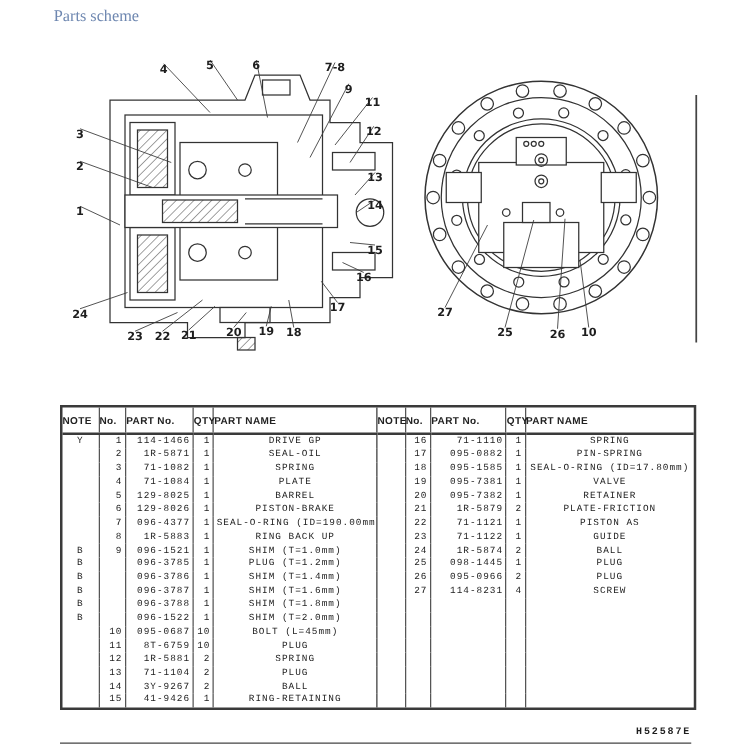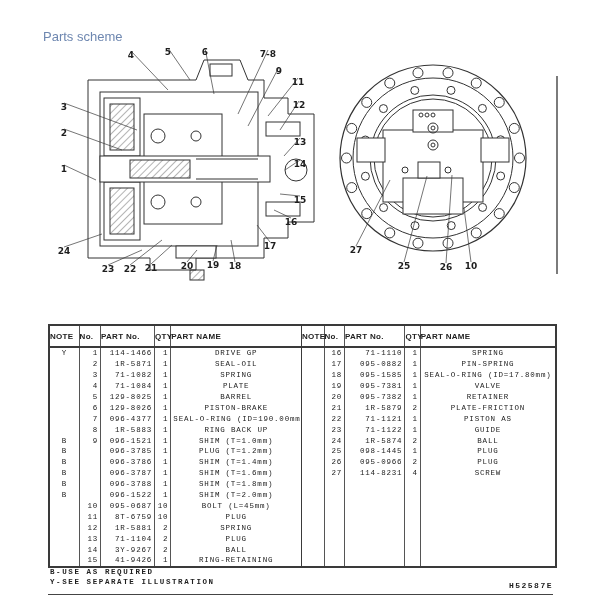--- a/index.html
+++ b/index.html
@@ -1,19 +1,19 @@
 <!DOCTYPE html>
 <html><head>
 <meta charset="utf-8">
 <style>
   html,body{margin:0;padding:0;background:#ffffff;}
   .page{position:relative;width:600px;height:600px;background:#ffffff;overflow:hidden;
         font-family:"Liberation Sans",sans-serif;color:#2b2b2b;}
   .page-title{position:absolute;left:43px;top:5px;font-size:13px;color:#6e87b0;
-        font-family:Liberation Sans, sans-serif;margin-top:24px;}
+        font-family:Liberation Serif, serif;}
   .diagram-svg{position:absolute;left:0;top:18px;width:600px;height:300px;}
   .leader{stroke:#3a3a3a;stroke-width:0.7;}
   .callout{font:bold 9px "DejaVu Sans",sans-serif;fill:#1e1e1e;text-anchor:middle;}
   .drawline{stroke:#333;fill:none;stroke-width:1;}
 
   .parts-table-wrap{position:absolute;left:48px;top:324px;width:505px;height:240px;
         display:flex;border:2px solid #3a3a3a;background:#fff;}
   table.parts{border-collapse:collapse;table-layout:fixed;height:100%;}
   table.parts.left{width:252px;border-right:1px solid #3a3a3a;}
   table.parts.right{width:253px;}
@@ -491,20 +491,16 @@
             <td class="c-note"></td>
             <td class="c-no"></td>
             <td class="c-part"></td>
             <td class="c-qty"></td>
             <td class="c-name"></td>
           </tr>
         </tbody>
     </table>
   </div>
 
-  <div class="footnotes">
-    <div>B-USE AS REQUIRED</div>
-    <div>Y-SEE SEPARATE ILLUSTRATION</div>
-  </div>
 
   <div class="doc-id">H52587E</div>
   <div class="bottom-rule"></div>
 </div>
 
 </body></html>

